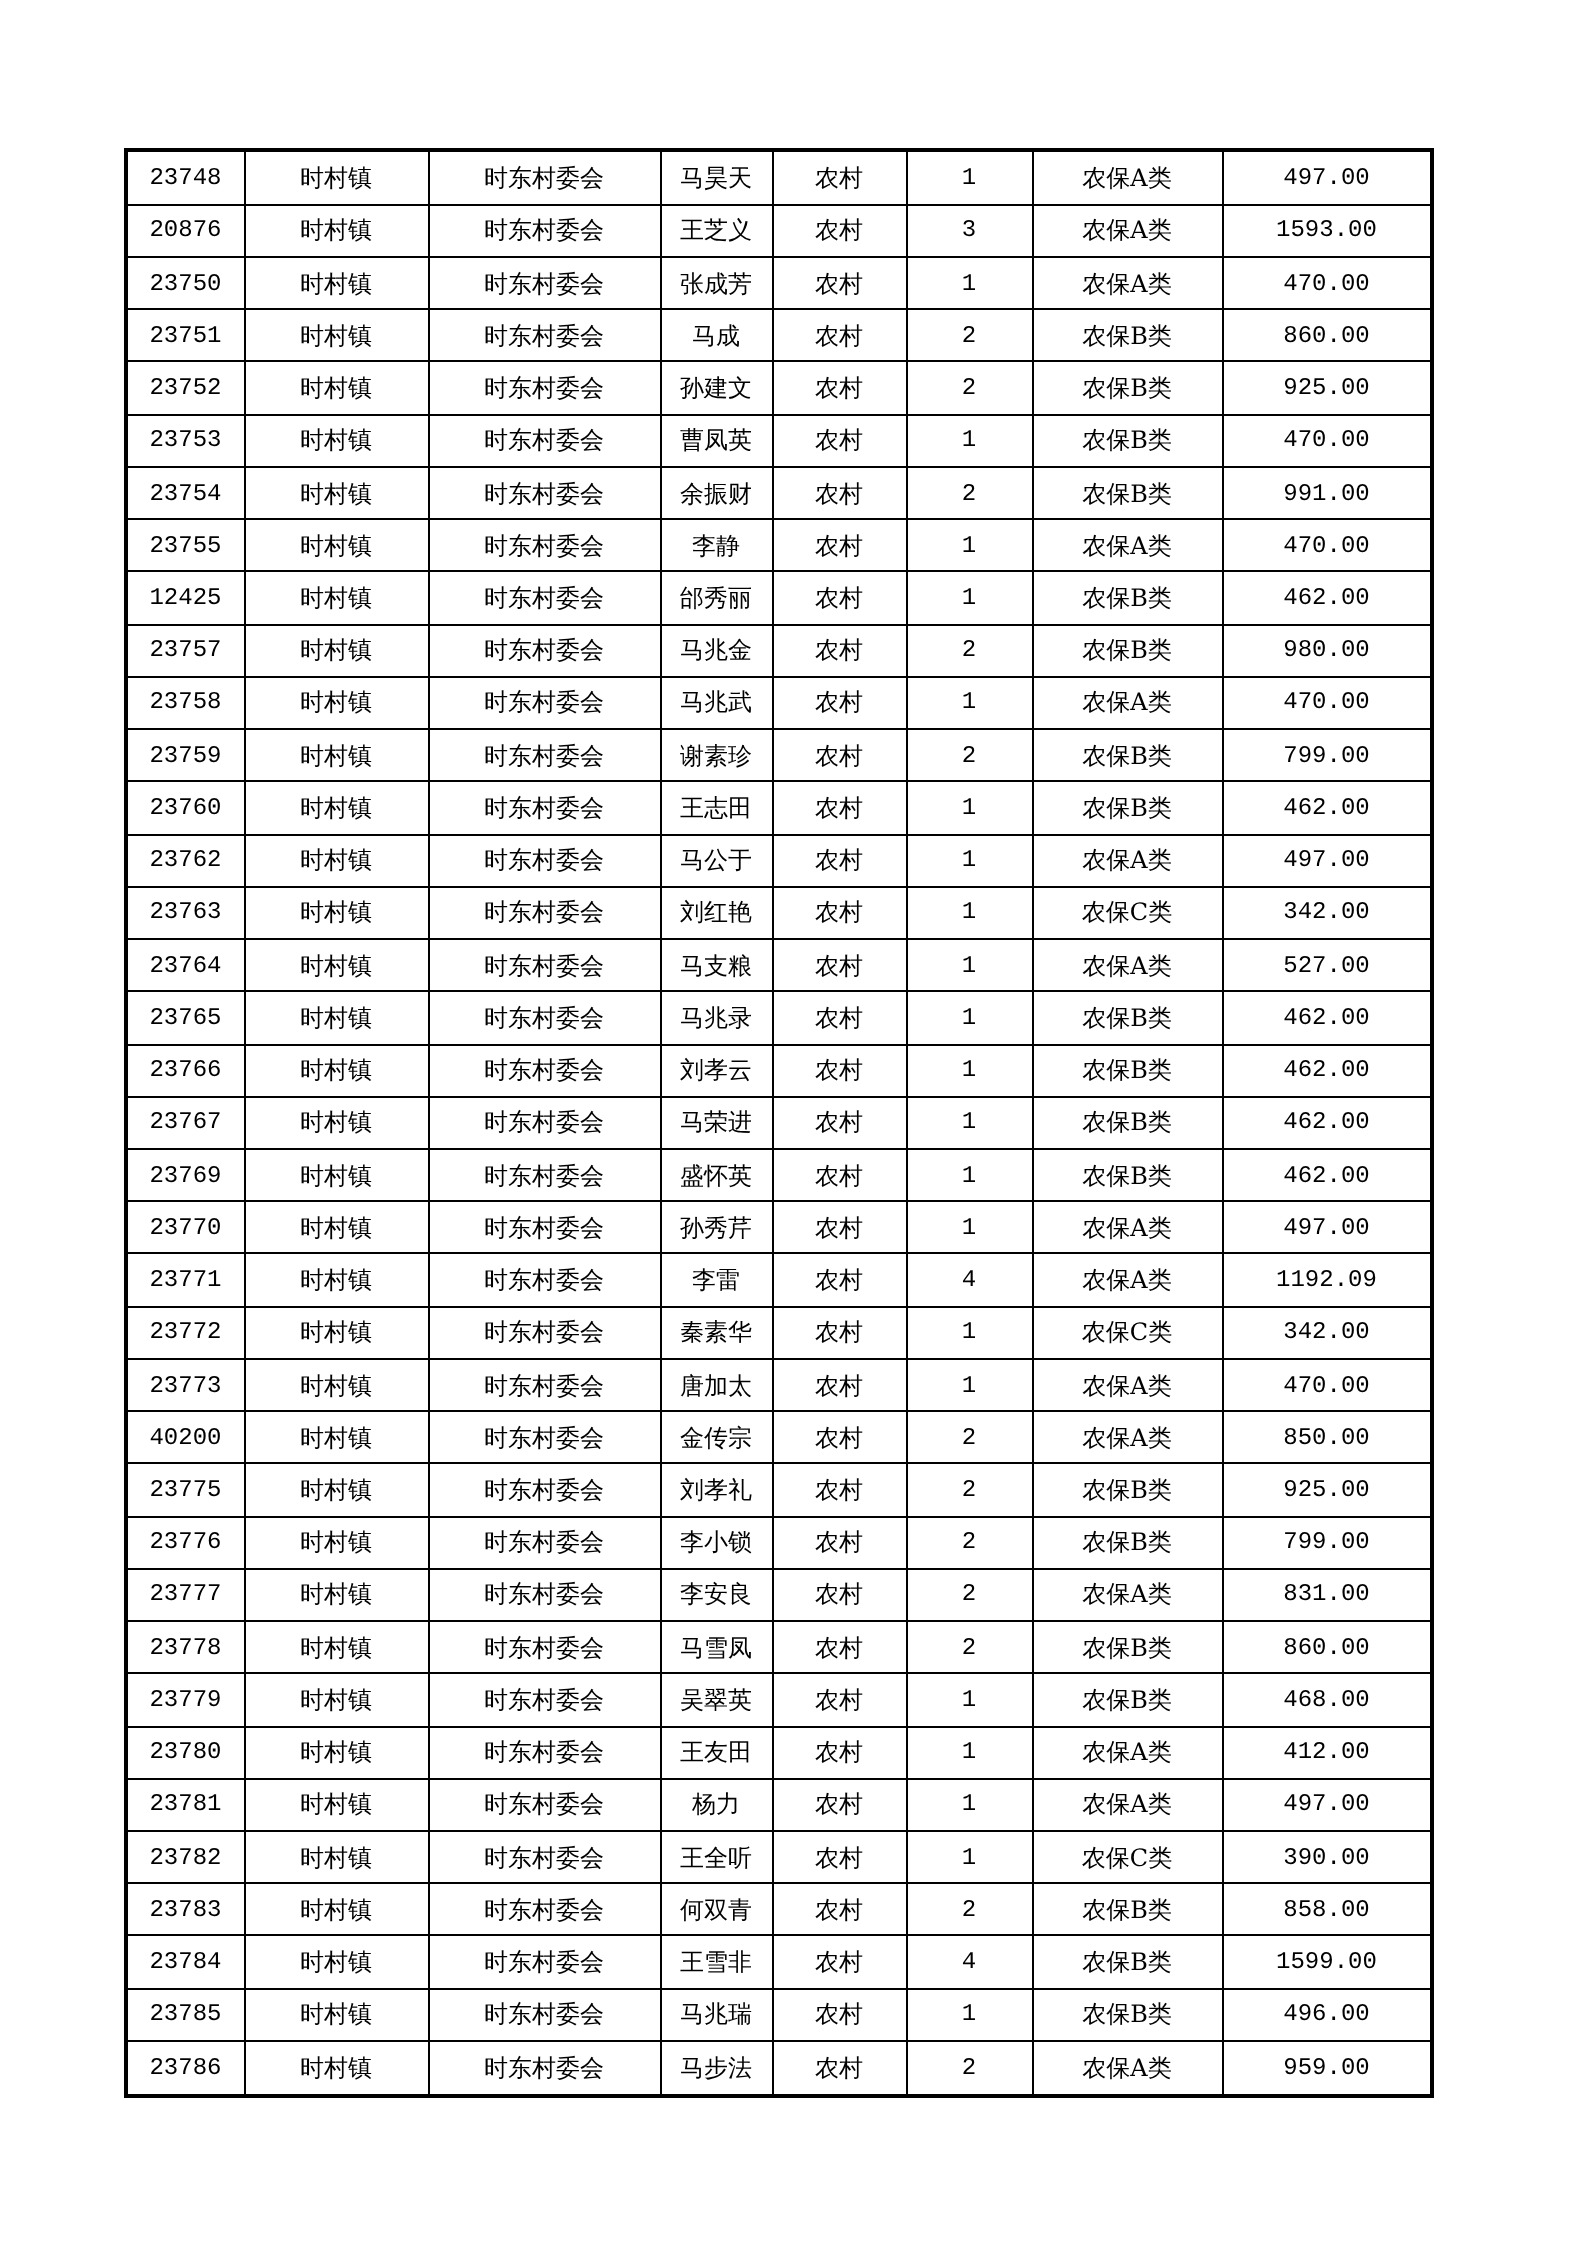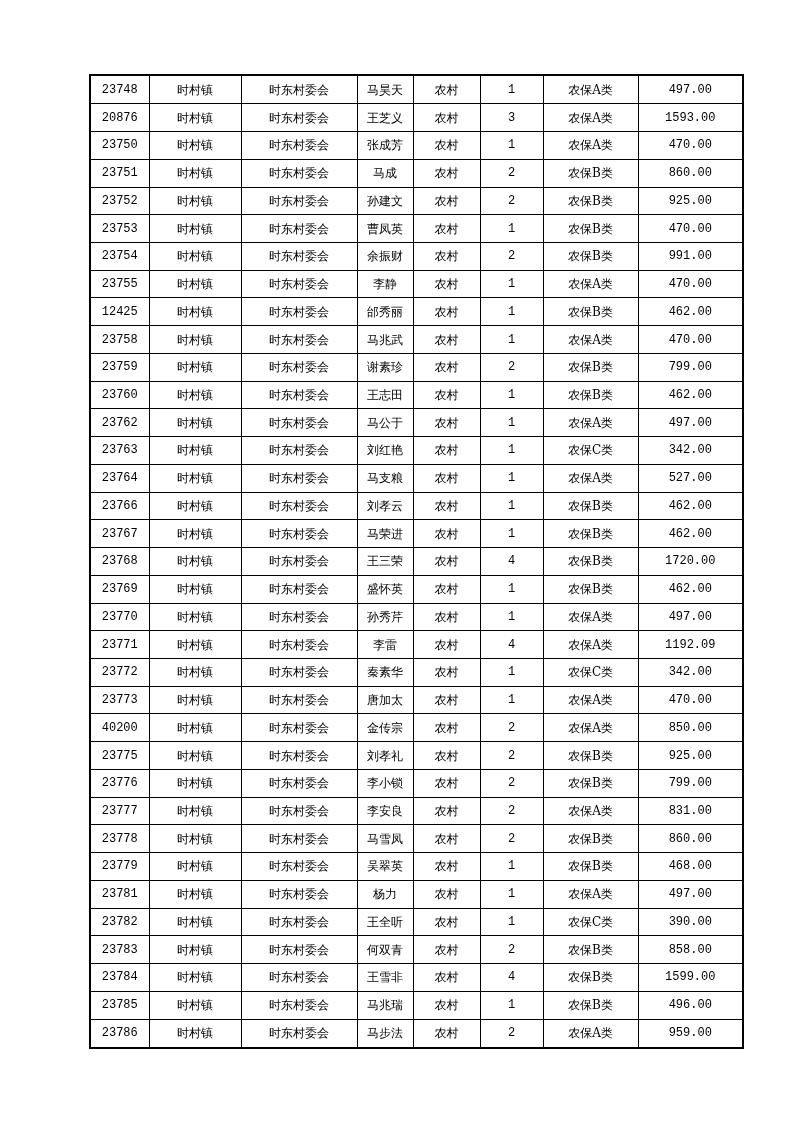--- a/index.html
+++ b/index.html
@@ -18,21 +18,20 @@
   }
   table.roster {
     position: absolute;
     left: 62px;
     top: 74px;
     width: 653px;
     height: 975px;
     border-collapse: collapse;
     table-layout: fixed;
     border: 2px solid #000000;
-    margin-left: 27px;
   }
   table.roster td {
     border: 1px solid #000000;
     text-align: center;
     vertical-align: middle;
     padding: 0;
     font-size: 12px;
     line-height: 1;
     white-space: nowrap;
     overflow: hidden;
@@ -156,20 +155,30 @@
           <td class="num">12425</td>
           <td class="cjk">时村镇</td>
           <td class="cjk">时东村委会</td>
           <td class="cjk">邰秀丽</td>
           <td class="cjk">农村</td>
           <td class="num">1</td>
           <td class="cjk">农保B类</td>
           <td class="num">462.00</td>
         </tr>
 
+        <tr>
+          <td class="num">23757</td>
+          <td class="cjk">时村镇</td>
+          <td class="cjk">时东村委会</td>
+          <td class="cjk">马兆金</td>
+          <td class="cjk">农村</td>
+          <td class="num">2</td>
+          <td class="cjk">农保B类</td>
+          <td class="num">980.00</td>
+        </tr>
 
         <tr>
           <td class="num">23758</td>
           <td class="cjk">时村镇</td>
           <td class="cjk">时东村委会</td>
           <td class="cjk">马兆武</td>
           <td class="cjk">农村</td>
           <td class="num">1</td>
           <td class="cjk">农保A类</td>
           <td class="num">470.00</td>
@@ -224,20 +233,30 @@
           <td class="num">23764</td>
           <td class="cjk">时村镇</td>
           <td class="cjk">时东村委会</td>
           <td class="cjk">马支粮</td>
           <td class="cjk">农村</td>
           <td class="num">1</td>
           <td class="cjk">农保A类</td>
           <td class="num">527.00</td>
         </tr>
 
+        <tr>
+          <td class="num">23765</td>
+          <td class="cjk">时村镇</td>
+          <td class="cjk">时东村委会</td>
+          <td class="cjk">马兆录</td>
+          <td class="cjk">农村</td>
+          <td class="num">1</td>
+          <td class="cjk">农保B类</td>
+          <td class="num">462.00</td>
+        </tr>
 
         <tr>
           <td class="num">23766</td>
           <td class="cjk">时村镇</td>
           <td class="cjk">时东村委会</td>
           <td class="cjk">刘孝云</td>
           <td class="cjk">农村</td>
           <td class="num">1</td>
           <td class="cjk">农保B类</td>
           <td class="num">462.00</td>
@@ -247,30 +266,20 @@
           <td class="num">23767</td>
           <td class="cjk">时村镇</td>
           <td class="cjk">时东村委会</td>
           <td class="cjk">马荣进</td>
           <td class="cjk">农村</td>
           <td class="num">1</td>
           <td class="cjk">农保B类</td>
           <td class="num">462.00</td>
         </tr>
 
-        <tr>
-          <td class="num">23768</td>
-          <td class="cjk">时村镇</td>
-          <td class="cjk">时东村委会</td>
-          <td class="cjk">王三荣</td>
-          <td class="cjk">农村</td>
-          <td class="num">4</td>
-          <td class="cjk">农保B类</td>
-          <td class="num">1720.00</td>
-        </tr>
 
         <tr>
           <td class="num">23769</td>
           <td class="cjk">时村镇</td>
           <td class="cjk">时东村委会</td>
           <td class="cjk">盛怀英</td>
           <td class="cjk">农村</td>
           <td class="num">1</td>
           <td class="cjk">农保B类</td>
           <td class="num">462.00</td>
@@ -379,20 +388,30 @@
           <td class="num">23779</td>
           <td class="cjk">时村镇</td>
           <td class="cjk">时东村委会</td>
           <td class="cjk">吴翠英</td>
           <td class="cjk">农村</td>
           <td class="num">1</td>
           <td class="cjk">农保B类</td>
           <td class="num">468.00</td>
         </tr>
 
+        <tr>
+          <td class="num">23780</td>
+          <td class="cjk">时村镇</td>
+          <td class="cjk">时东村委会</td>
+          <td class="cjk">王友田</td>
+          <td class="cjk">农村</td>
+          <td class="num">1</td>
+          <td class="cjk">农保A类</td>
+          <td class="num">412.00</td>
+        </tr>
 
         <tr>
           <td class="num">23781</td>
           <td class="cjk">时村镇</td>
           <td class="cjk">时东村委会</td>
           <td class="cjk">杨力</td>
           <td class="cjk">农村</td>
           <td class="num">1</td>
           <td class="cjk">农保A类</td>
           <td class="num">497.00</td>

